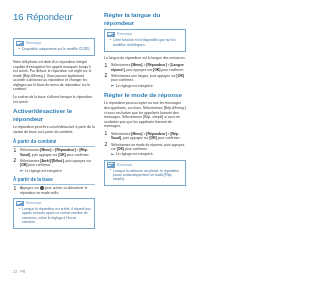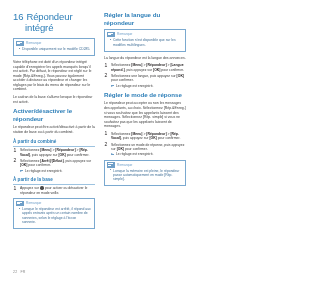--- a/index.html
+++ b/index.html
@@ -212,21 +212,20 @@
   }
   .footer .fr { margin-left: 3px; }
 </style>
 </head>
 <body>
 
 <div class="page">
 
   <div class="chapter-title">
     <span class="num">16</span><span>Répondeur</span>
-    <span class="ttl2">intégré</span>
   </div>
 
   <div class="columns">
 
     <div class="col col-left">
 
       <div class="note">
         <div class="note-head">
           <span class="note-icon"></span>
           <span class="note-label">Remarque</span>

